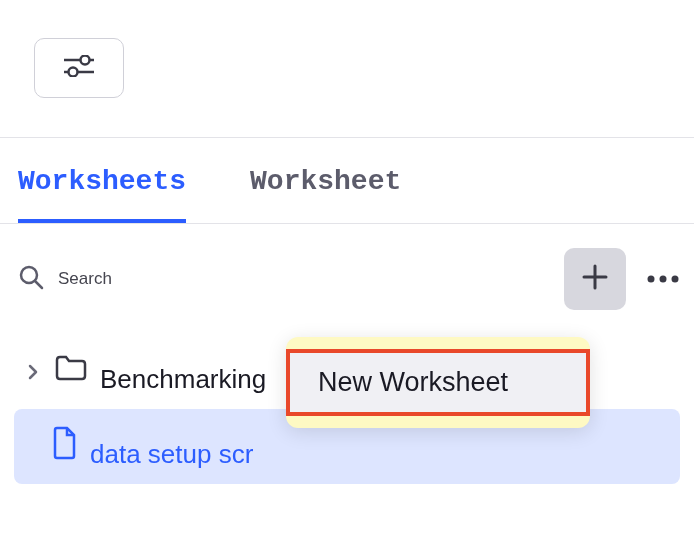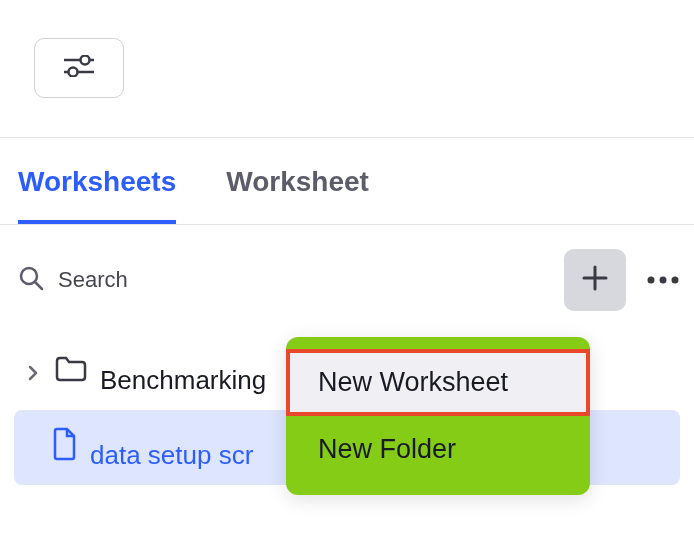--- a/index.html
+++ b/index.html
@@ -25,23 +25,24 @@
       border: 1px solid #d0d0d8;
       border-radius: 10px;
       background: #fff;
       display: flex;
       align-items: center;
       justify-content: center;
       cursor: pointer;
     }
     .tabs {
       display: flex;
-      gap: 50px;
+      gap: 64px;
       padding: 28px 0 0 18px;
       border-bottom: 1px solid #e3e3e8;
+      font-family: Liberation Mono, monospace;
     }
     .tab {
       font-size: 28px;
       font-weight: 600;
       padding-bottom: 22px;
       cursor: pointer;
       color: #5c5c6b;
     }
     .tab.active {
       color: #2c5dff;
@@ -58,21 +59,21 @@
     }
     .search-area {
       display: flex;
       align-items: center;
       gap: 14px;
       flex: 1;
       color: #6a6a78;
       cursor: text;
     }
     .search-text {
-      font-size: 22px;
+      font-size: 17px;
       color: #45454f;
     }
     .action-buttons {
       display: flex;
       align-items: center;
       gap: 20px;
     }
     .plus-btn {
       width: 62px;
       height: 62px;
@@ -121,21 +122,21 @@
       white-space: nowrap;
       overflow: hidden;
       text-overflow: ellipsis;
       margin-top: 16px;
     }
     .dropdown {
       position: absolute;
       left: 286px;
       top: 337px;
       width: 304px;
-      background: #84cc16;
+      background: #fef9c3;
       border-radius: 12px;
       box-shadow: 0 4px 20px rgba(0,0,0,0.12);
       padding: 12px 0;
       z-index: 10;
     }
     .dropdown-item {
       padding: 18px 32px;
       font-size: 27px;
       color: #1a1a24;
       cursor: pointer;
@@ -221,14 +222,13 @@
           <path d="M17 2 L17 9 L24 9" stroke="#2c5dff" stroke-width="2.5" fill="none"></path>
         </svg>
       </span>
       <span class="label">data setup scr</span>
     </div>
   </div>
 </div>
 
 <div class="dropdown">
   <div class="dropdown-item highlighted">New Worksheet</div>
-  <div class="dropdown-item">New Folder</div>
 </div>
 
 </body></html>

